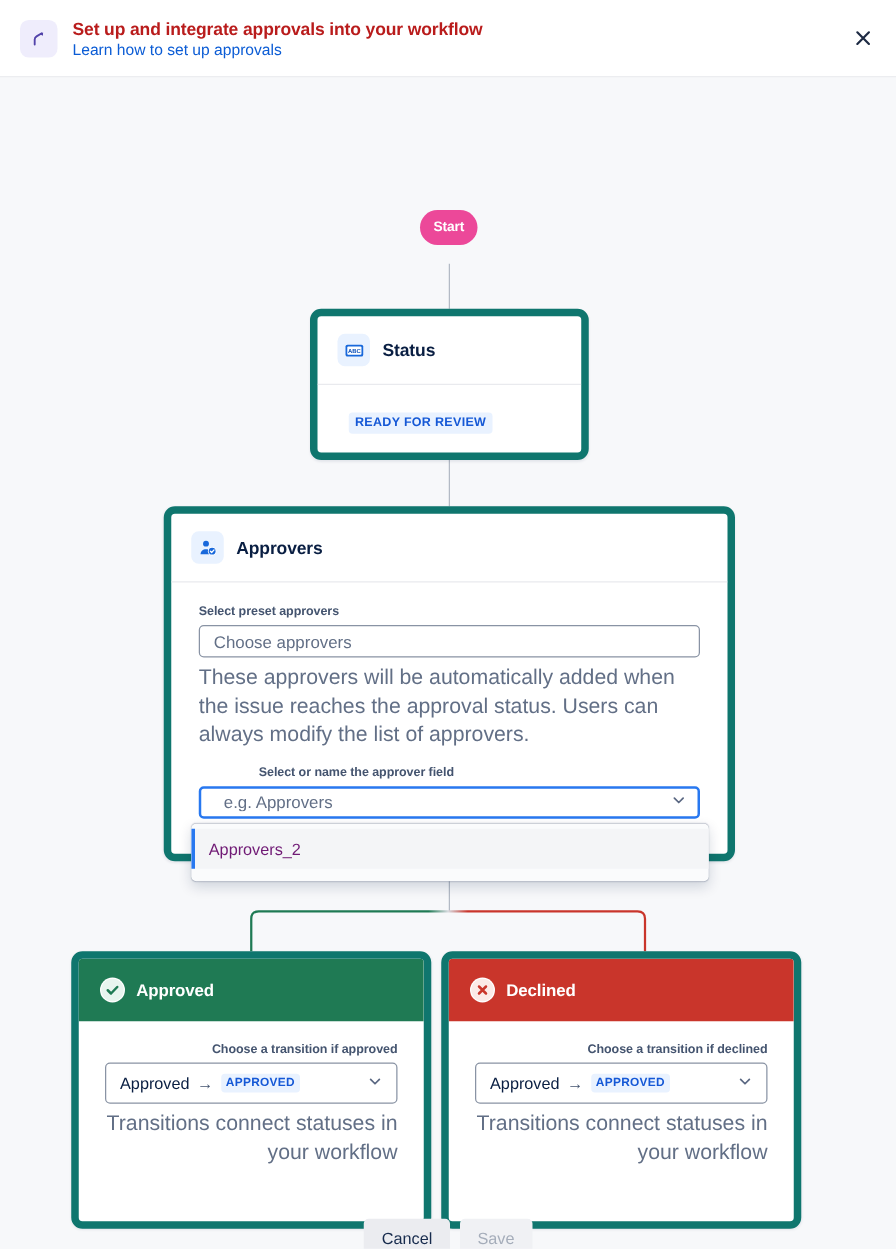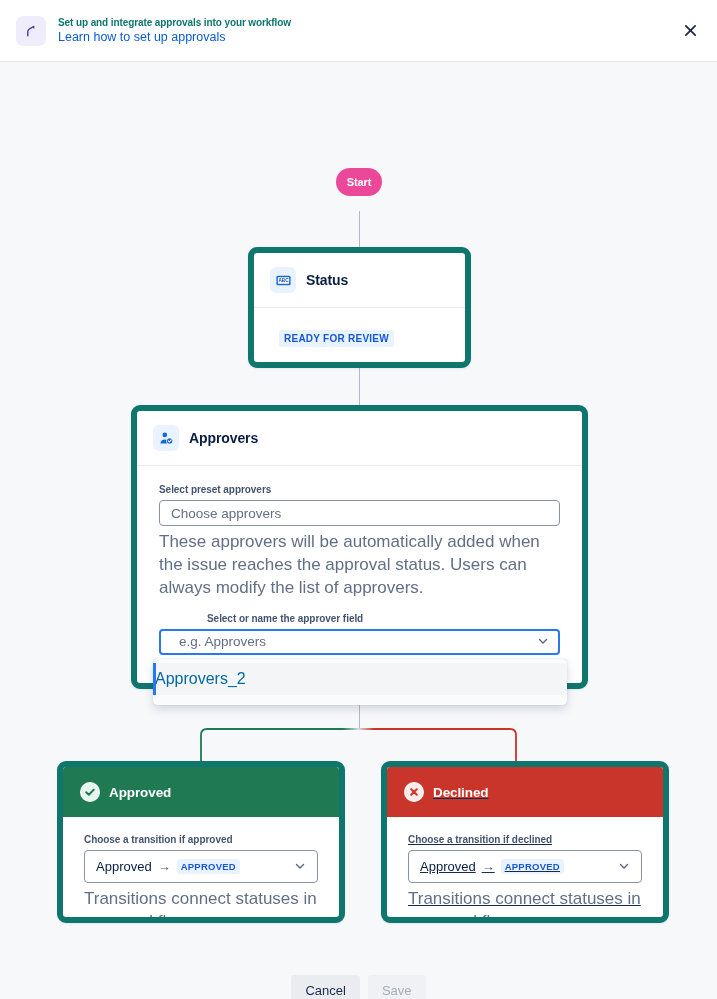--- a/index.html
+++ b/index.html
@@ -24,22 +24,22 @@
   .hdr-icon {
     width: 30px; height: 30px;
     border-radius: 7px;
     background: #efedfc;
     display: flex; align-items: center; justify-content: center;
     flex: 0 0 auto;
     margin-right: 12px;
   }
   .hdr-text { display: flex; flex-direction: column; gap: 2px; }
   .hdr-title {
-    font-size: 10px; font-weight: 700; letter-spacing: -0.1px;
-    color: #0f766e;
+    font-size: 14px; font-weight: 700; letter-spacing: -0.1px;
+    color: #b91c1c;
   }
   .hdr-link {
     font-size: 12.5px; color: #0b5cd5; cursor: pointer;
   }
   .hdr-close {
     position: absolute; right: 14px; top: 50%;
     transform: translateY(-50%);
     width: 26px; height: 26px;
     display: flex; align-items: center; justify-content: center;
     cursor: pointer; border-radius: 4px;
@@ -159,36 +159,36 @@
     border-radius: 4px;
     box-shadow: 0 4px 10px rgba(9,30,66,0.16), 0 0 1px rgba(9,30,66,0.28);
     padding: 4px 0 10px 0;
     z-index: 40;
     overflow: hidden;
   }
   .dd-option {
     position: relative;
     height: 32px;
     display: flex; align-items: center;
-    padding: 0 2px;
-    font-size: 16px;
-    color: #0369a1;
+    padding: 0 14px;
+    font-size: 13px;
+    color: #701a75;
     background: #f4f5f7;
     cursor: pointer;
   }
   .dd-option::before {
     content: "";
     position: absolute; left: 0; top: 0; bottom: 0;
     width: 2.5px; background: #2878f0;
   }
 
   
-  .outcome { width: 288px; height: 162px; }
+  .outcome { width: 288px; height: 222px; text-align: right; }
   #approved-card { left: 57px; top: 699px; }
-  #declined-card { left: 381px; top: 699px; text-decoration: underline; }
+  #declined-card { left: 353px; top: 699px; }
   .outcome-head {
     height: 50px;
     display: flex; align-items: center; gap: 9px;
     padding: 0 17px;
   }
   .head-green { background: #1f7a54; }
   .head-red   { background: #c9352b; }
   .outcome-head-title {
     color: #ffffff; font-size: 13.5px; font-weight: 700;
     letter-spacing: -0.1px;

